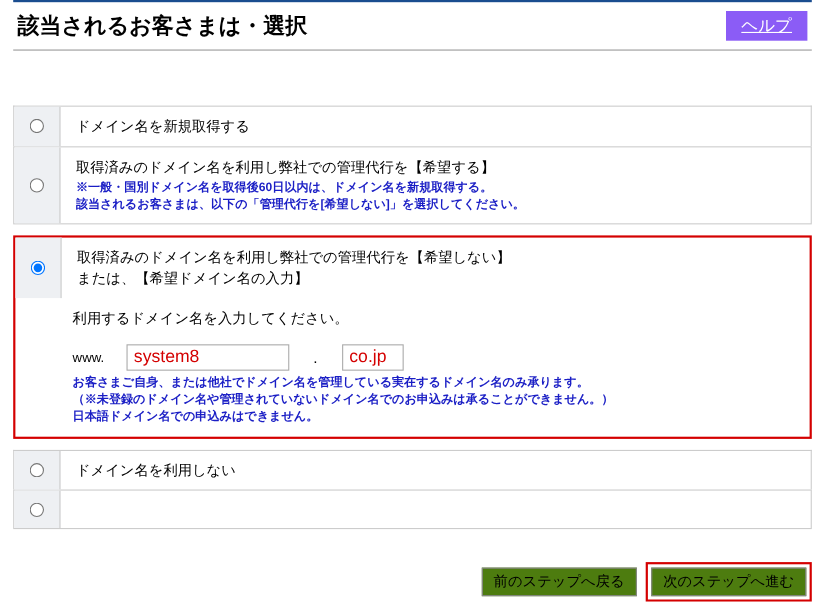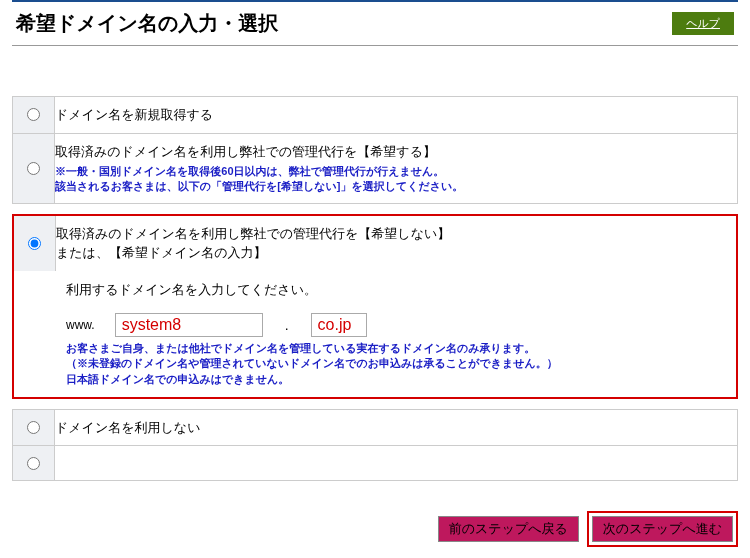--- a/index.html
+++ b/index.html
@@ -18,24 +18,24 @@
       border-bottom: 1px solid #999;
       padding: 8px 4px;
       margin: 0 12px;
     }
     .page-title {
       font-size: 20px;
       font-weight: bold;
       color: #000;
     }
     .help-button {
-      background: #4d7c0f;
+      background: #8b5cf6;
       color: #fff;
       padding: 4px 14px;
-      font-size: 11px;
+      font-size: 15px;
       text-decoration: underline;
       border: none;
       cursor: pointer;
     }
     .form-area {
       margin: 50px 12px 0 12px;
     }
     .option-row {
       display: flex;
       align-items: flex-start;
@@ -55,21 +55,21 @@
       align-items: center;
       justify-content: center;
       background: #eef0f3;
       border-right: 1px solid #ccc;
       padding: 6px 0;
       align-self: stretch;
     }
     .radio-cell input { cursor: pointer; }
     .label-cell {
       flex: 1;
-      padding: 8px 0;
+      padding: 8px 14px;
       line-height: 1.5;
     }
     .note {
       color: #1a1ec5;
       font-weight: bold;
       font-size: 11px;
       line-height: 1.4;
       margin-top: 3px;
     }
     .selected-block {
@@ -113,57 +113,57 @@
       font-size: 14px;
     }
     .button-row {
       display: flex;
       justify-content: flex-end;
       gap: 8px;
       margin: 30px 12px 0 12px;
       align-items: center;
     }
     .step-button {
-      background: #be185d;
+      background: #4d7c0f;
       border: 1px solid #888;
       padding: 3px 10px;
       font-size: 13px;
       font-family: inherit;
       cursor: pointer;
     }
     .next-wrap {
       border: 2px solid #d40000;
       padding: 3px;
     }
   </style>
 </head>
 <body>
 
 <div class="header">
-  <h1 class="page-title">希望ドメイン名の入力・選択</h1>
+  <h1 class="page-title">該当されるお客さまは・選択</h1>
   <button class="help-button">ヘルプ</button>
 </div>
 
 <div class="form-area">
 
   <div class="option-row">
     <div class="radio-cell">
       <input type="radio" name="dom" style="">
     </div>
     <div class="label-cell">ドメイン名を新規取得する</div>
   </div>
 
   <div class="option-row group-bottom">
     <div class="radio-cell">
       <input type="radio" name="dom" style="">
     </div>
     <div class="label-cell">
       <div>取得済みのドメイン名を利用し弊社での管理代行を【希望する】</div>
       <div class="note">
-        <div>※一般・国別ドメイン名を取得後60日以内は、弊社で管理代行が行えません。</div>
+        <div>※一般・国別ドメイン名を取得後60日以内は、ドメイン名を新規取得する。</div>
         <div>該当されるお客さまは、以下の「管理代行を[希望しない]」を選択してください。</div>
       </div>
     </div>
   </div>
 
   <div class="selected-block">
     <div class="option-row">
       <div class="radio-cell">
         <input type="radio" name="dom" checked="" style="">
       </div>

